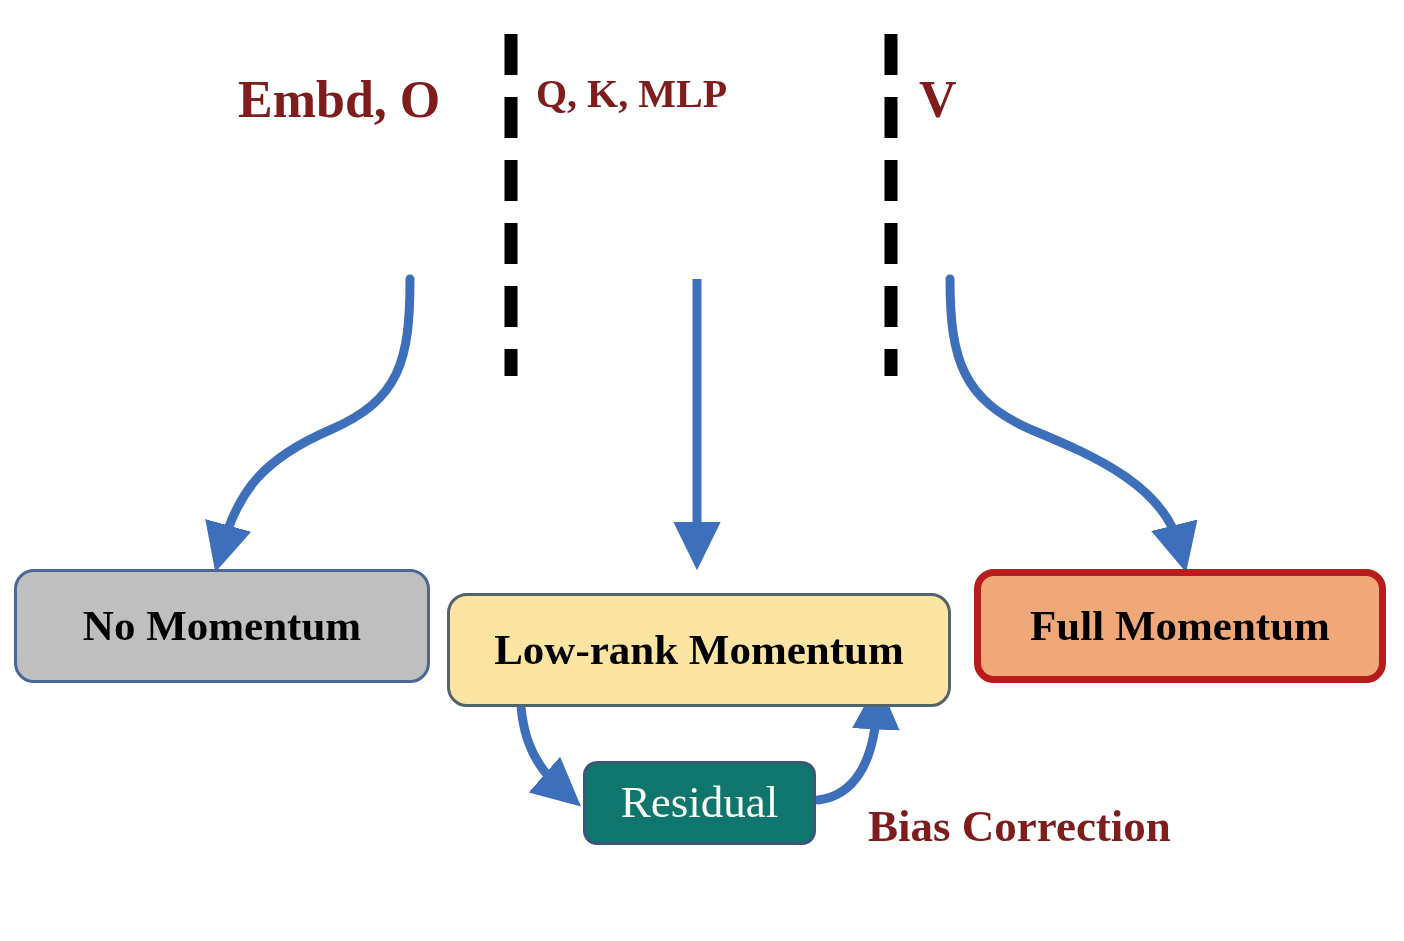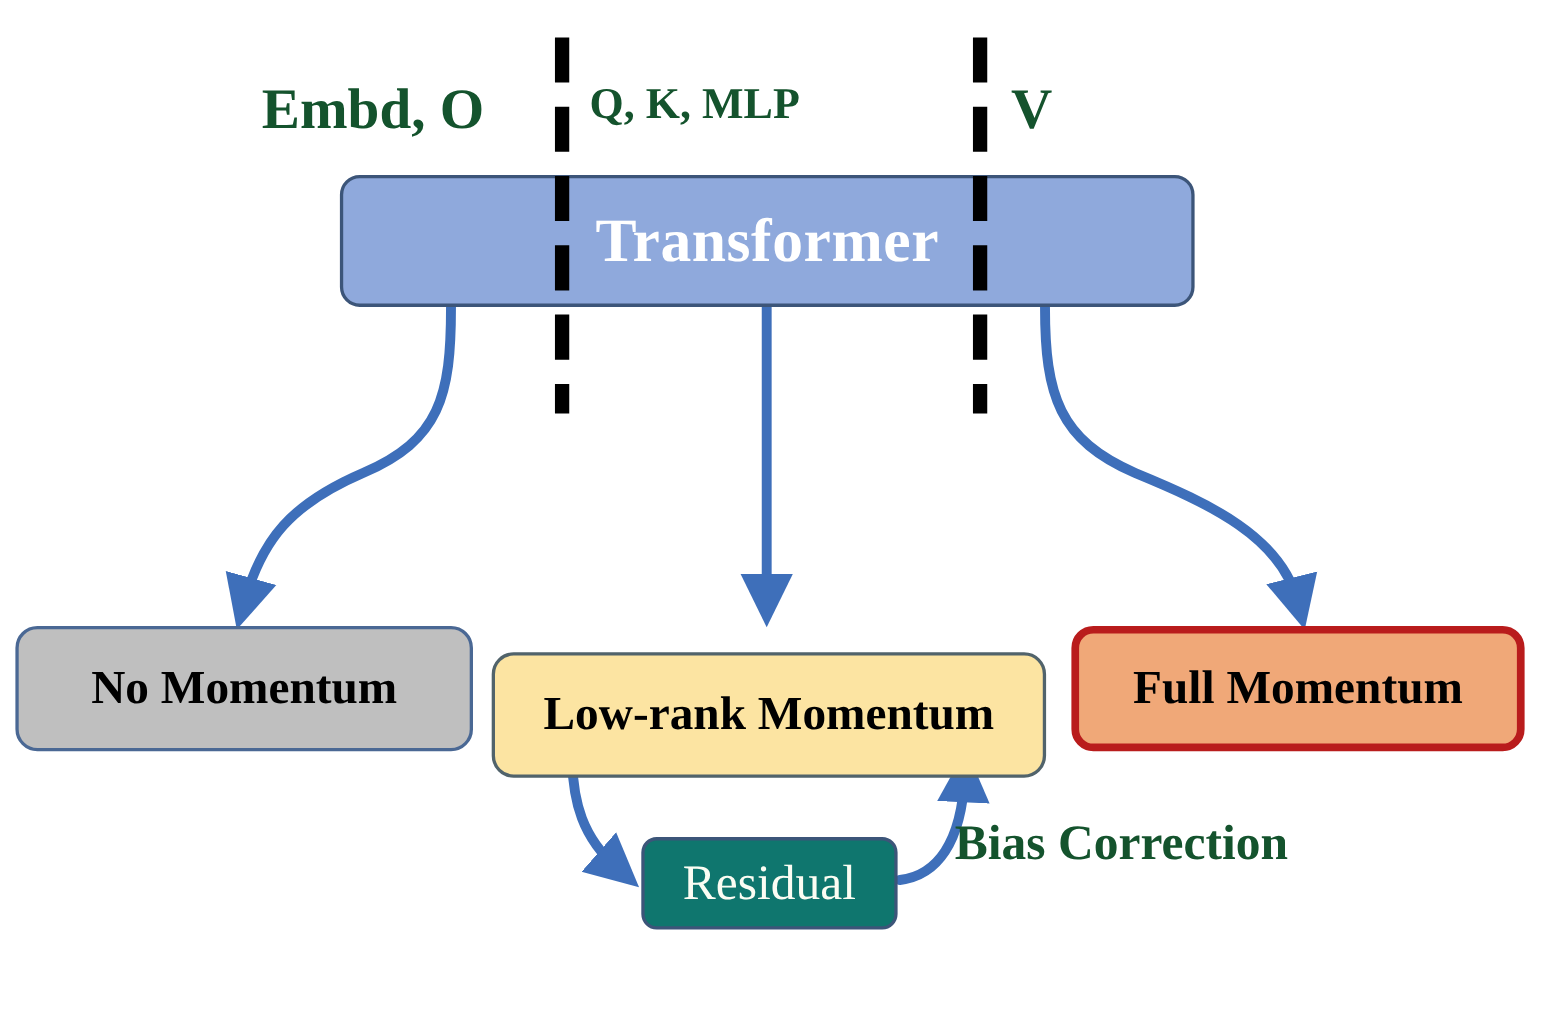--- a/index.html
+++ b/index.html
@@ -100,30 +100,30 @@
   }
   #residual-box .node-label {
     color: #FBFDF3;
     font-size: 45px;
     font-weight: 400;
   }
 
   
   .free-label {
     position: absolute;
-    color: #14532d;
+    color: #7f1d1d;
     font-weight: 700;
     white-space: nowrap;
     line-height: 1;
     z-index: 4;
   }
   #label-embd-o   { left: 238px;  top: 74px;  font-size: 52px; }
   #label-qkmlp    { left: 536px;  top: 74px;  font-size: 40px; }
   #label-v        { left: 919px;  top: 74px;  font-size: 52px; }
-  #label-bias-correction { left: 868px; top: 744px; font-size: 45px; }
+  #label-bias-correction { left: 868px; top: 804px; font-size: 45px; }
 
   
   #arrow-layer, #dash-layer {
     position: absolute;
     left: 0; top: 0;
     width: 1404px;
     height: 941px;
   }
   #arrow-layer { z-index: 2; }
   #dash-layer  { z-index: 5; }
@@ -154,23 +154,20 @@
 
     <g>
       <path d="M 520,684 C 520,730 530,762 562,790" fill="none" stroke="#3E6FBA" stroke-width="9" stroke-linecap="round" marker-end="url(#ah)"></path>
     </g>
 
     <g>
       <path d="M 818,800 C 852,796 874,766 877,706" fill="none" stroke="#3E6FBA" stroke-width="9" stroke-linecap="round" marker-end="url(#ah)"></path>
     </g>
   </svg>
 
-  <div class="node" id="transformer-box">
-    <span class="node-label">Transformer</span>
-  </div>
 
   <div class="node" id="no-momentum-box">
     <span class="node-label">No Momentum</span>
   </div>
 
   <div class="node" id="low-rank-box">
     <span class="node-label">Low-rank Momentum</span>
   </div>
 
   <div class="node" id="full-momentum-box">

